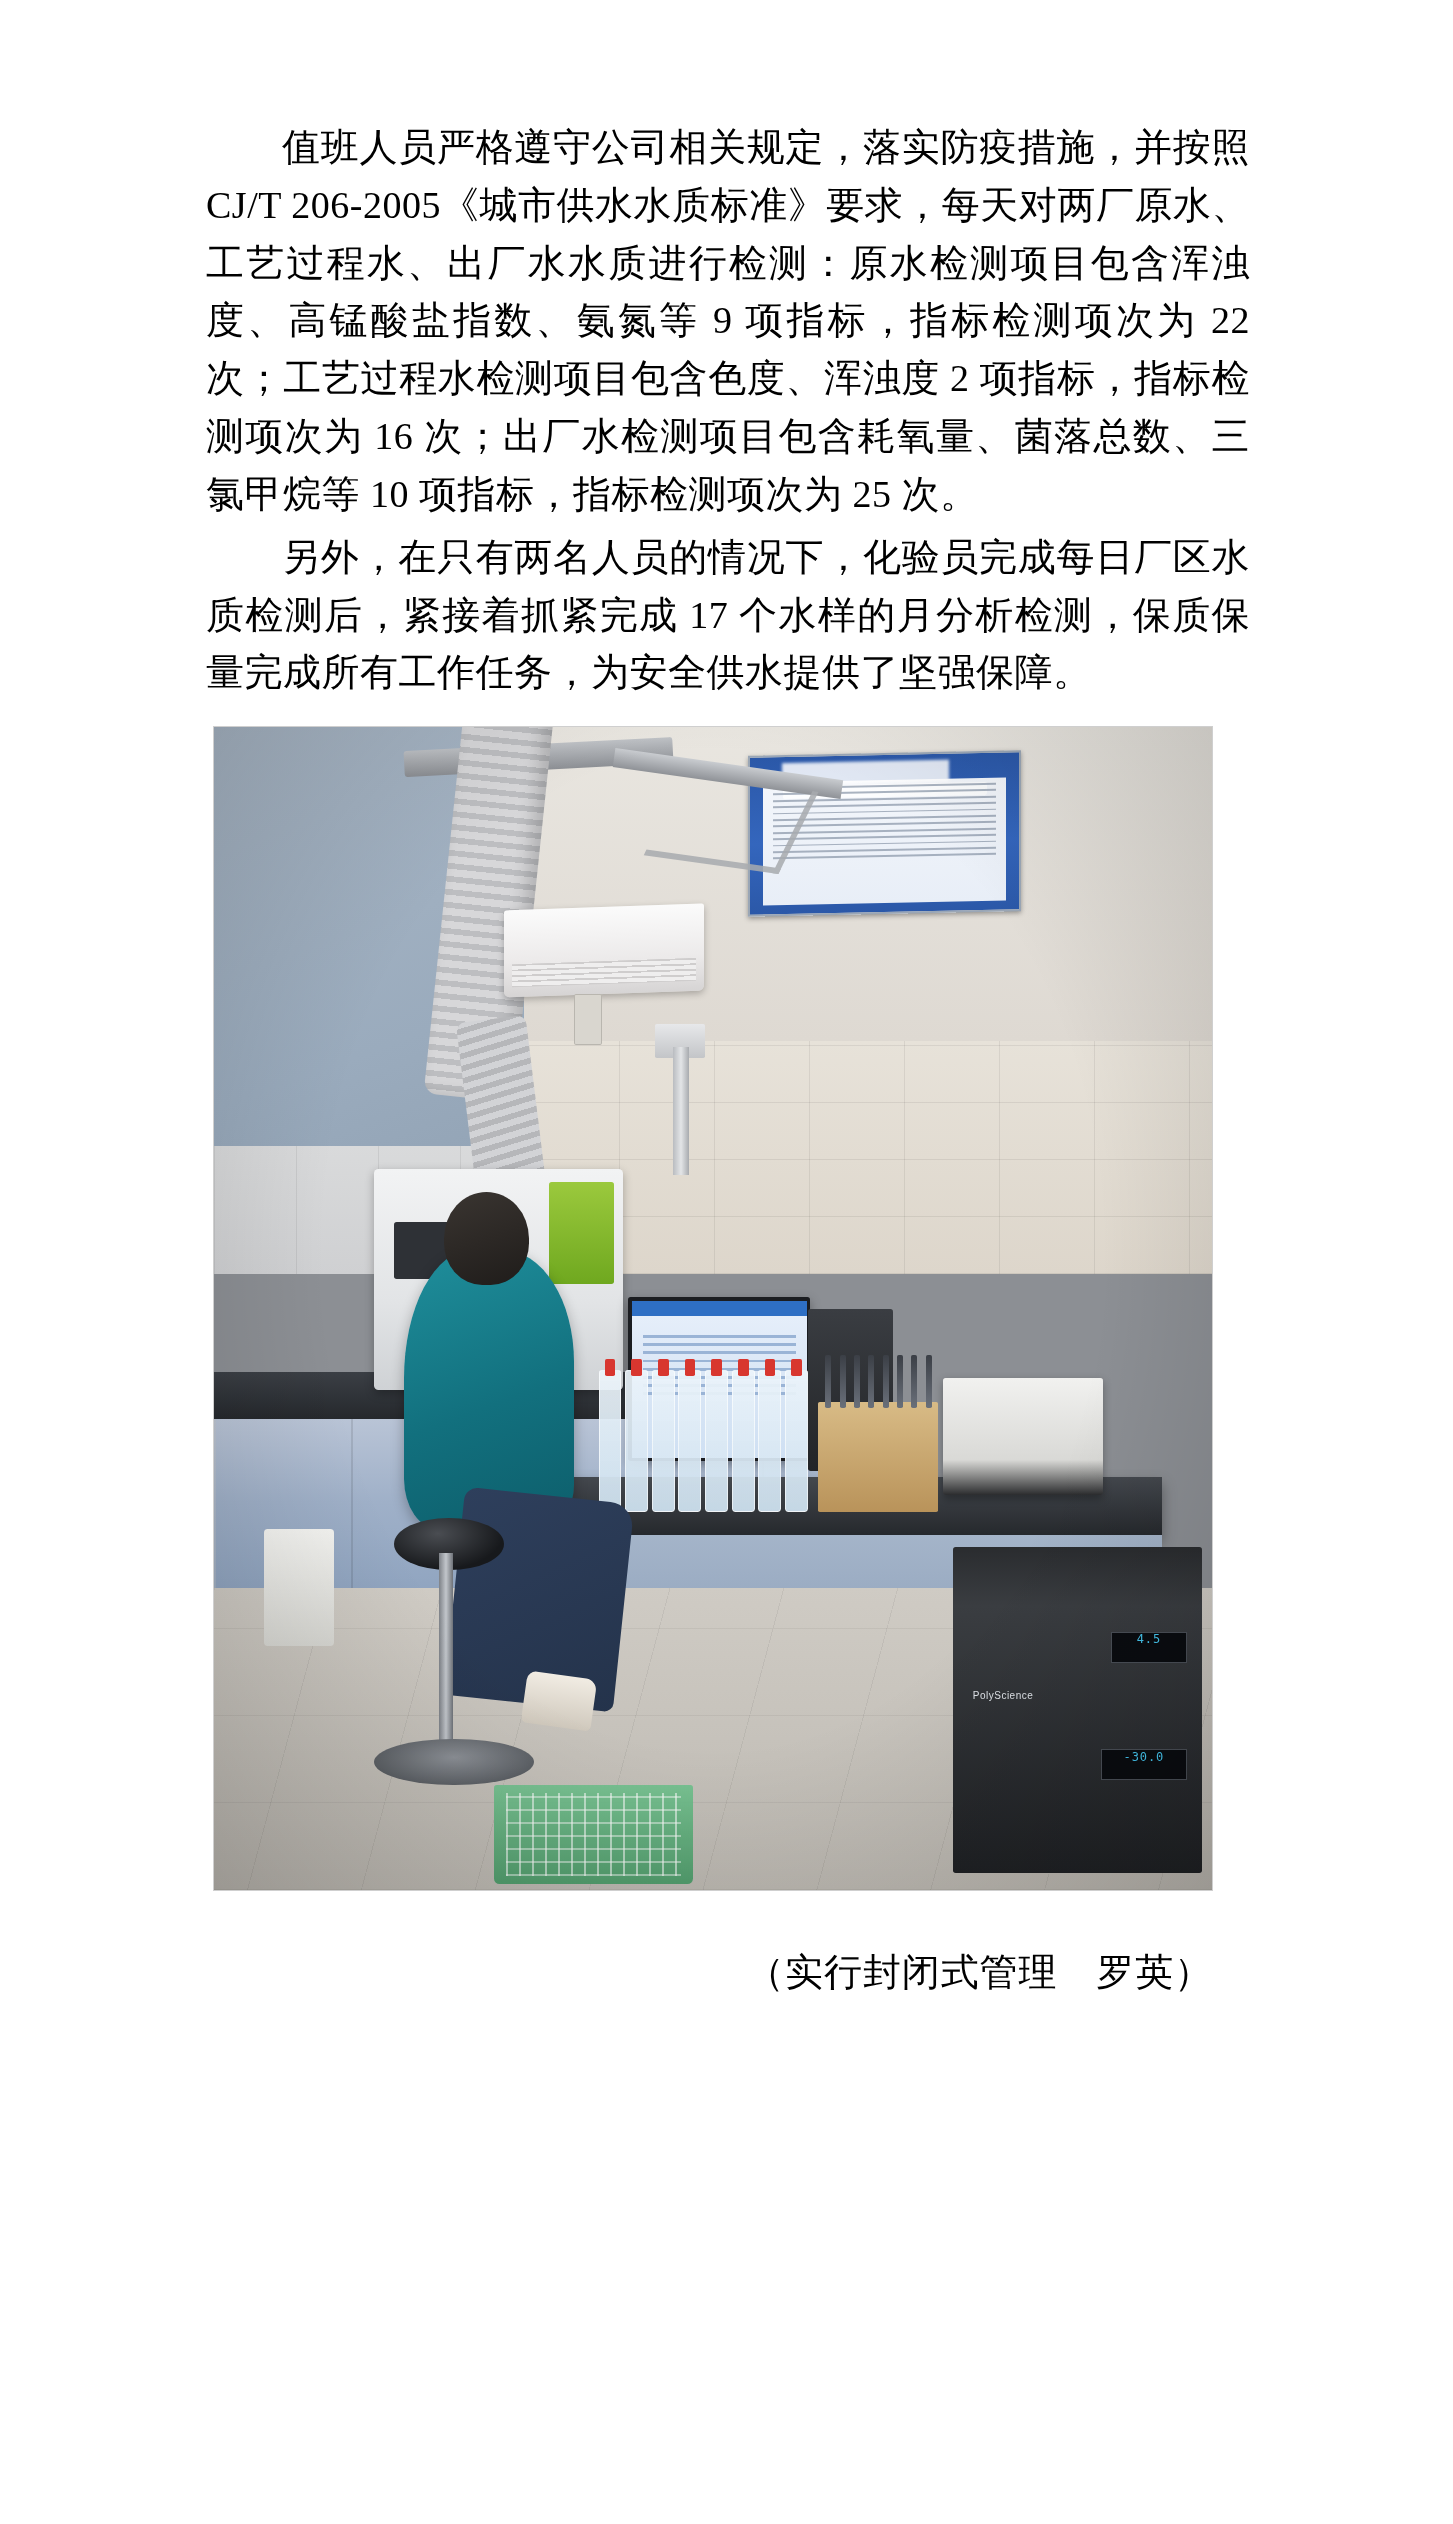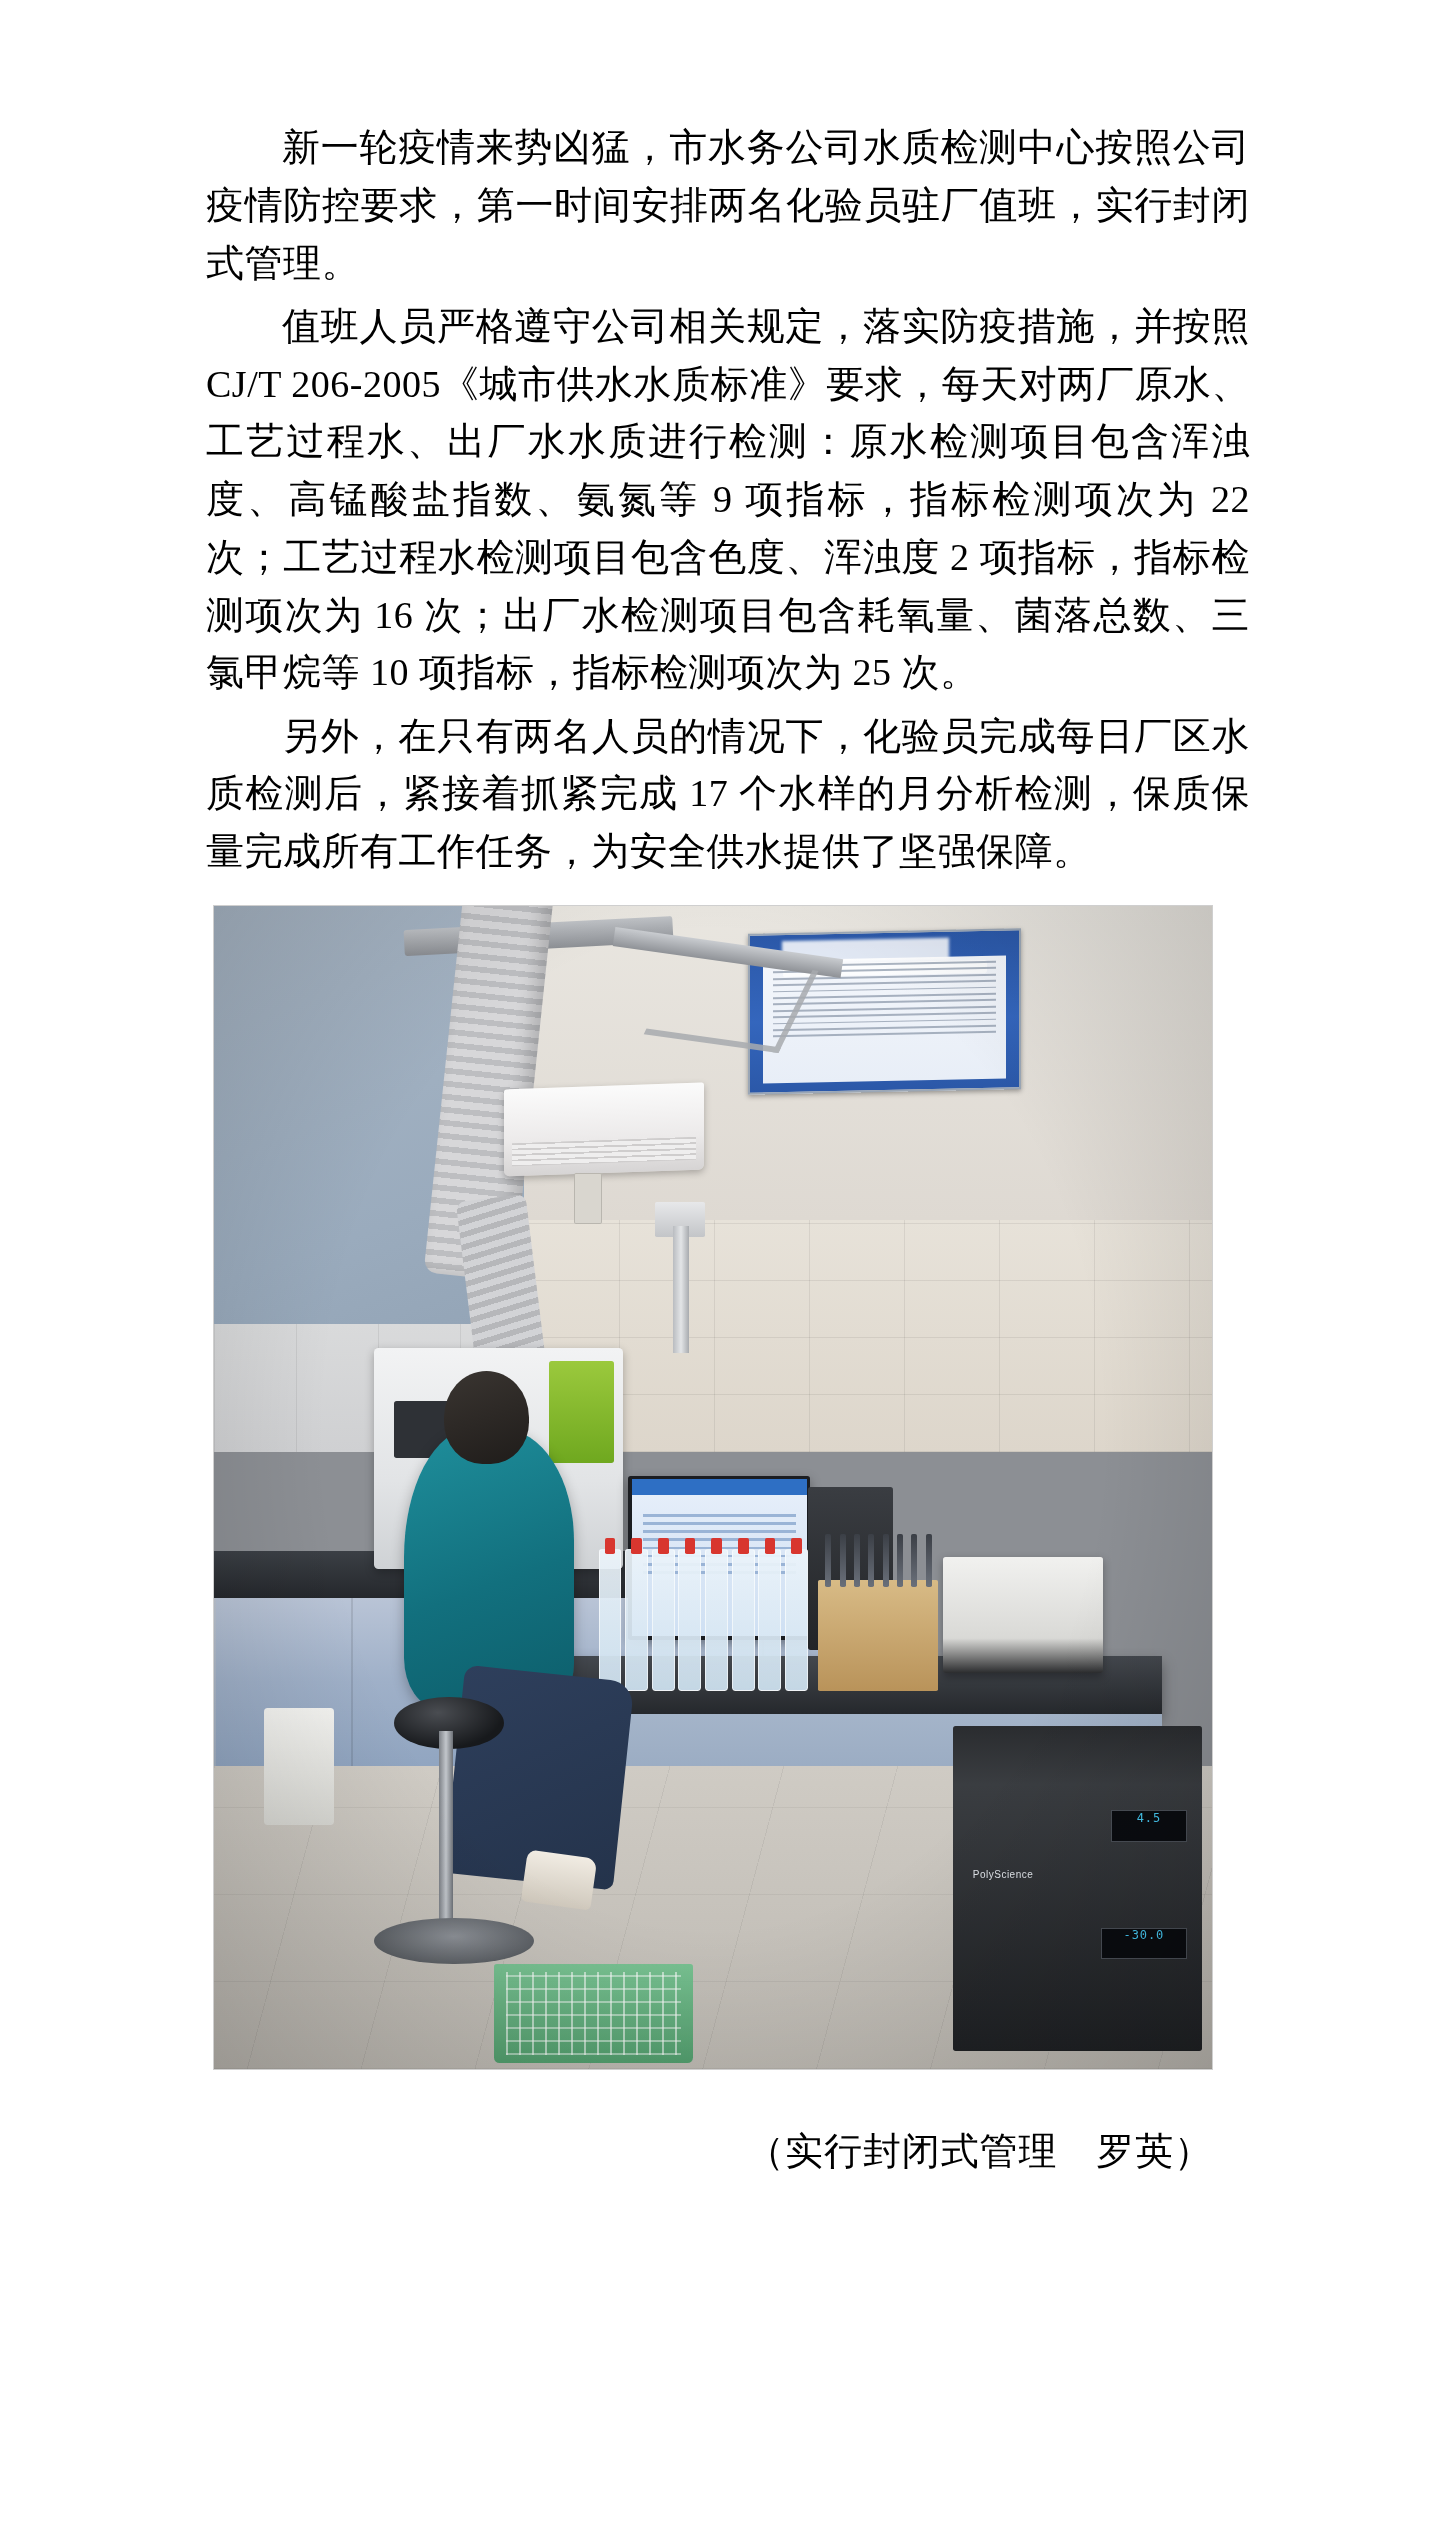--- a/index.html
+++ b/index.html
@@ -346,21 +346,20 @@
     font-family: "Liberation Serif", "DejaVu Serif", serif;
     letter-spacing: 0.9px;
   }
 </style>
 </head>
 <body>
 
 <div class="page">
 
   <div class="doc-body">
-    <p class="para">新一轮疫情来势凶猛，市水务公司水质检测中心按照公司疫情防控要求，第一时间安排两名化验员驻厂值班，实行封闭式管理。</p>
     <p class="para">值班人员严格遵守公司相关规定，落实防疫措施，并按照CJ/T 206-2005《城市供水水质标准》要求，每天对两厂原水、工艺过程水、出厂水水质进行检测：原水检测项目包含浑浊度、高锰酸盐指数、氨氮等 9 项指标，指标检测项次为 22 次；工艺过程水检测项目包含色度、浑浊度 2 项指标，指标检测项次为 16 次；出厂水检测项目包含耗氧量、菌落总数、三氯甲烷等 10 项指标，指标检测项次为 25 次。</p>
     <p class="para">另外，在只有两名人员的情况下，化验员完成每日厂区水质检测后，紧接着抓紧完成 17 个水样的月分析检测，保质保量完成所有工作任务，为安全供水提供了坚强保障。</p>
   </div>
 
   <div class="figure-wrap">
     <div class="photo">
 
       <div class="wall-upper"></div>
       <div class="wall-blue-left"></div>
       <div class="wall-white-right"></div>

